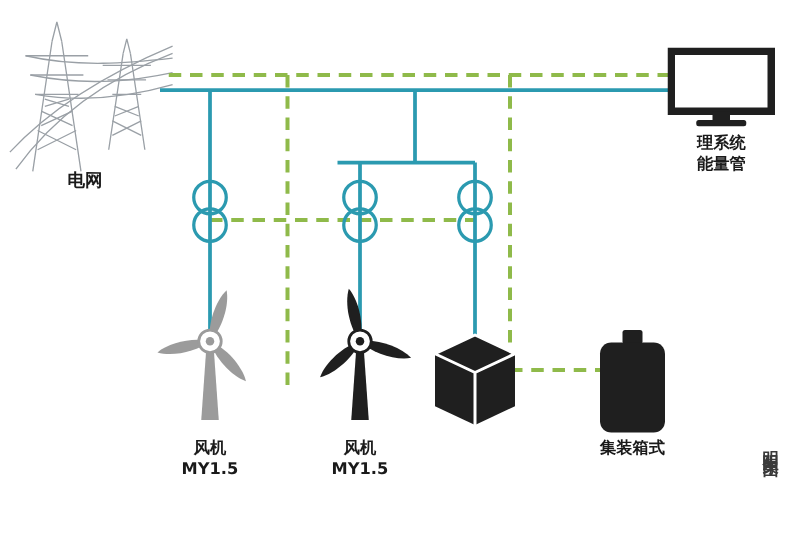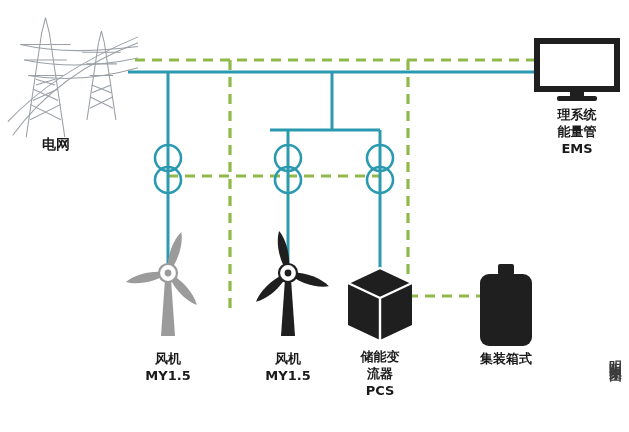--- a/index.html
+++ b/index.html
@@ -119,43 +119,37 @@
     <rect class="dark" x="20" y="0" width="16" height="11" rx="2"></rect>
     <rect class="dark" x="2" y="10" width="52" height="72" rx="9"></rect>
   </svg>
 
   <svg style="left:534px;top:38px;" width="86" height="66" viewBox="0 0 86 66">
     <rect x="3" y="3" width="80" height="48" fill="#ffffff" stroke="var(--icon-dark)" stroke-width="6"></rect>
     <rect class="dark" x="36" y="51" width="14" height="7"></rect>
     <rect class="dark" x="23" y="58" width="40" height="5" rx="2"></rect>
   </svg>
 
-  <div class="grid-label" style="left:42px;top:136px;">电网</div>
+  <div class="grid-label" style="left:54px;top:136px;">电网</div>
 
   <div class="label" style="left:534px;top:106px;width:86px;">
     <div>理系统</div>
     <div>能量管</div>
-    <div>EMS</div>
   </div>
 
   <div class="label" style="left:123px;top:350px;width:90px;">
     <div>风机</div>
     <div>MY1.5</div>
   </div>
 
   <div class="label" style="left:243px;top:350px;width:90px;">
     <div>风机</div>
     <div>MY1.5</div>
   </div>
 
-  <div class="label" style="left:338px;top:348px;width:84px;">
-    <div>储能变</div>
-    <div>流器</div>
-    <div>PCS</div>
-  </div>
 
-  <div class="label" style="left:460px;top:350px;width:92px;">
+  <div class="label" style="left:460px;top:350px;width:92px;font-family:Liberation Mono, monospace;">
     <div>集装箱式</div>
   </div>
 
   <div class="brand">明阳集团</div>
 
 </div>
 
 </body></html>

